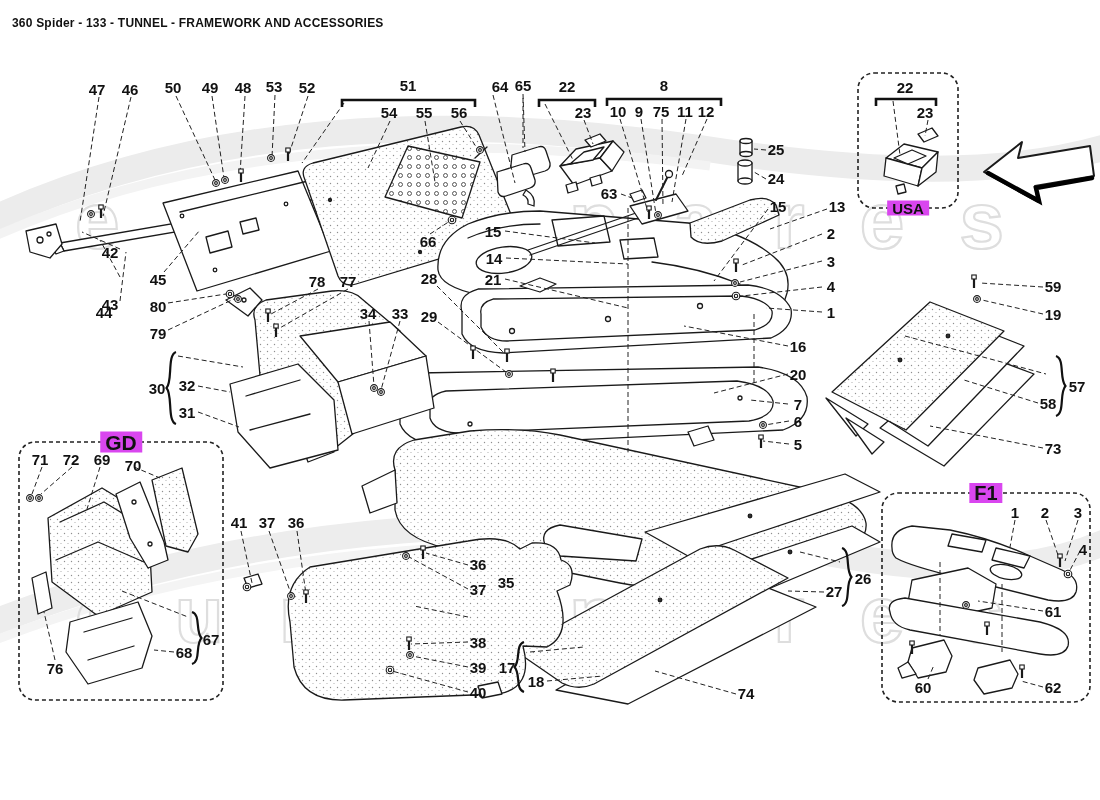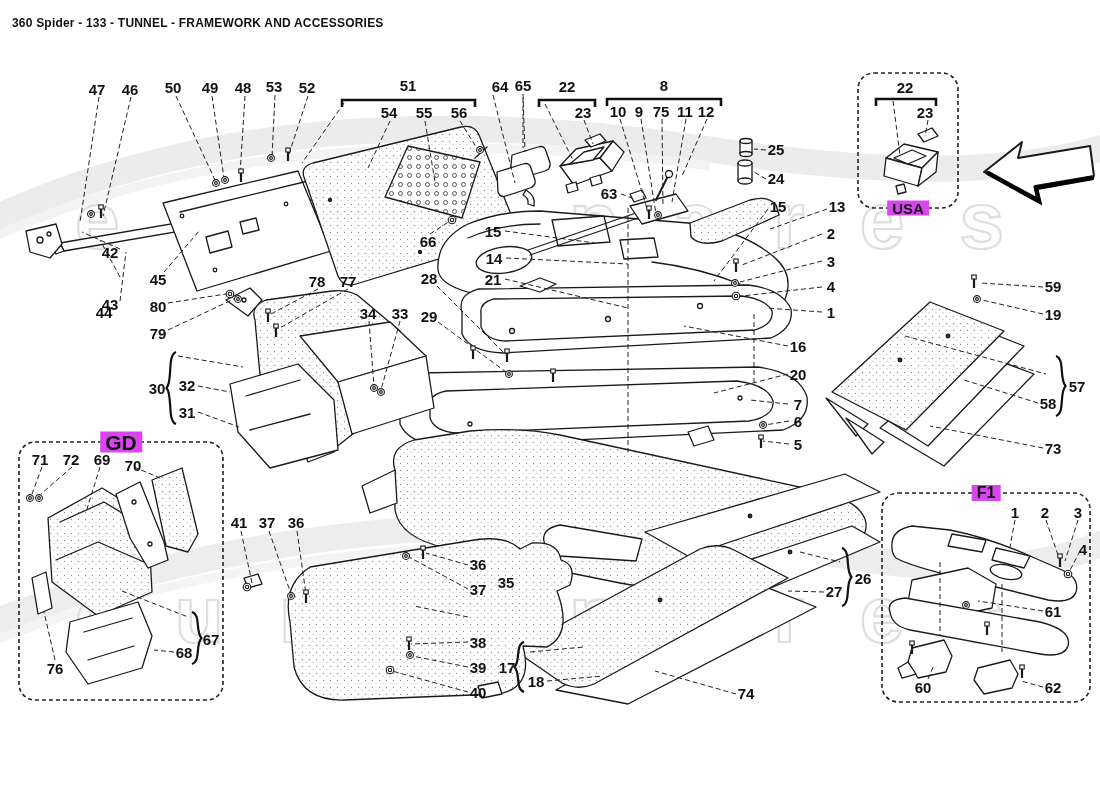--- a/index.html
+++ b/index.html
@@ -520,21 +520,21 @@
       <path d="M524,642 C515,645 520.85,660 514.55,667 C520.85,674 515,689 524,692" fill="none" stroke="#111" stroke-width="2.2"></path>
       <path d="M1056,356 C1065,359 1059.15,379 1065.45,386 C1059.15,393 1065,413 1056,416" fill="none" stroke="#111" stroke-width="2.2"></path>
       <path d="M842,548 C851,551 845.15,570 851.45,577 C845.15,584 851,603 842,606" fill="none" stroke="#111" stroke-width="2.2"></path>
       <path d="M192,612 C201,615 195.15,631 201.45,638 C195.15,645 201,661 192,664" fill="none" stroke="#111" stroke-width="2.2"></path>
     </g>
 </svg>
 
 <div id="callouts">
     <div class="box-label" style="left: 908px; top: 208px; font-size: 15px;">USA</div>
     <div class="box-label" style="left: 121px; top: 442px; font-size: 21px;">GD</div>
-    <div class="box-label" style="left: 986px; top: 493px; font-size: 16px;">F1</div>
+    <div class="box-label" style="left: 986px; top: 493px; font-size: 20px;">F1</div>
     <div class="callout" style="left: 97px; top: 89px;">47</div>
     <div class="callout" style="left: 130px; top: 89px;">46</div>
     <div class="callout" style="left: 173px; top: 87px;">50</div>
     <div class="callout" style="left: 210px; top: 87px;">49</div>
     <div class="callout" style="left: 243px; top: 87px;">48</div>
     <div class="callout" style="left: 274px; top: 86px;">53</div>
     <div class="callout" style="left: 307px; top: 87px;">52</div>
     <div class="callout" style="left: 408px; top: 85px;">51</div>
     <div class="callout" style="left: 389px; top: 112px;">54</div>
     <div class="callout" style="left: 424px; top: 112px;">55</div>

